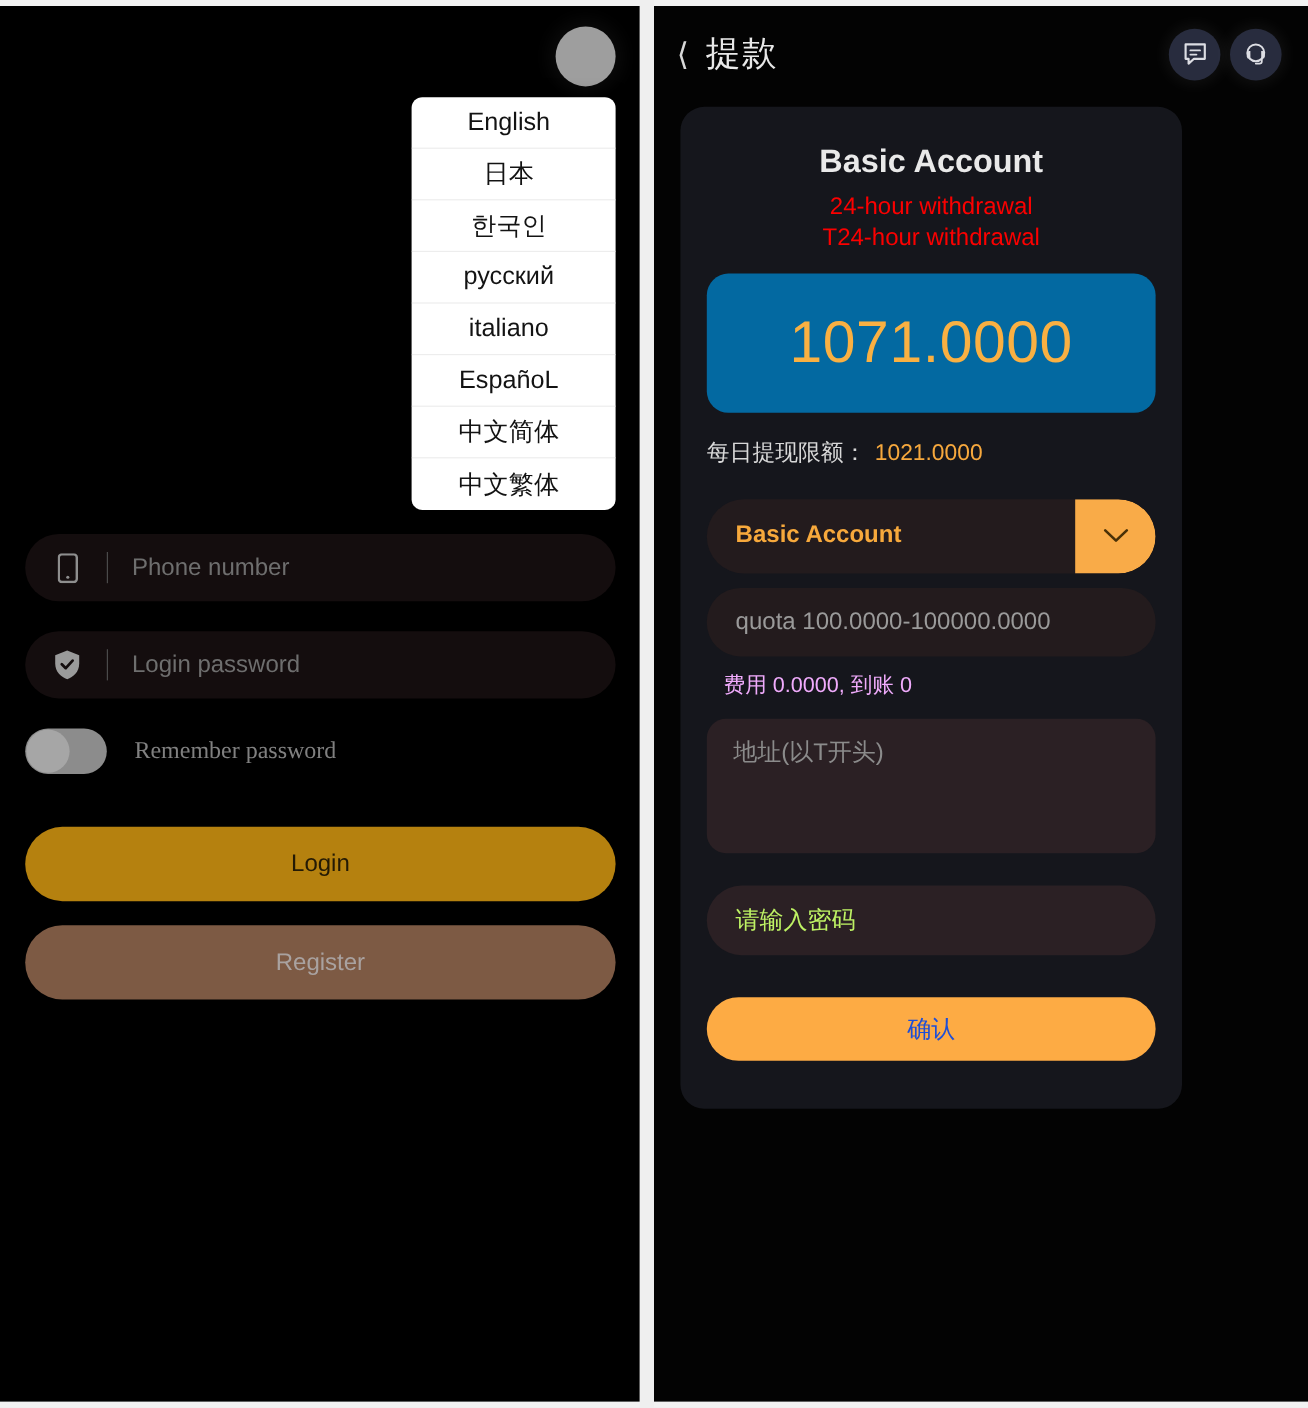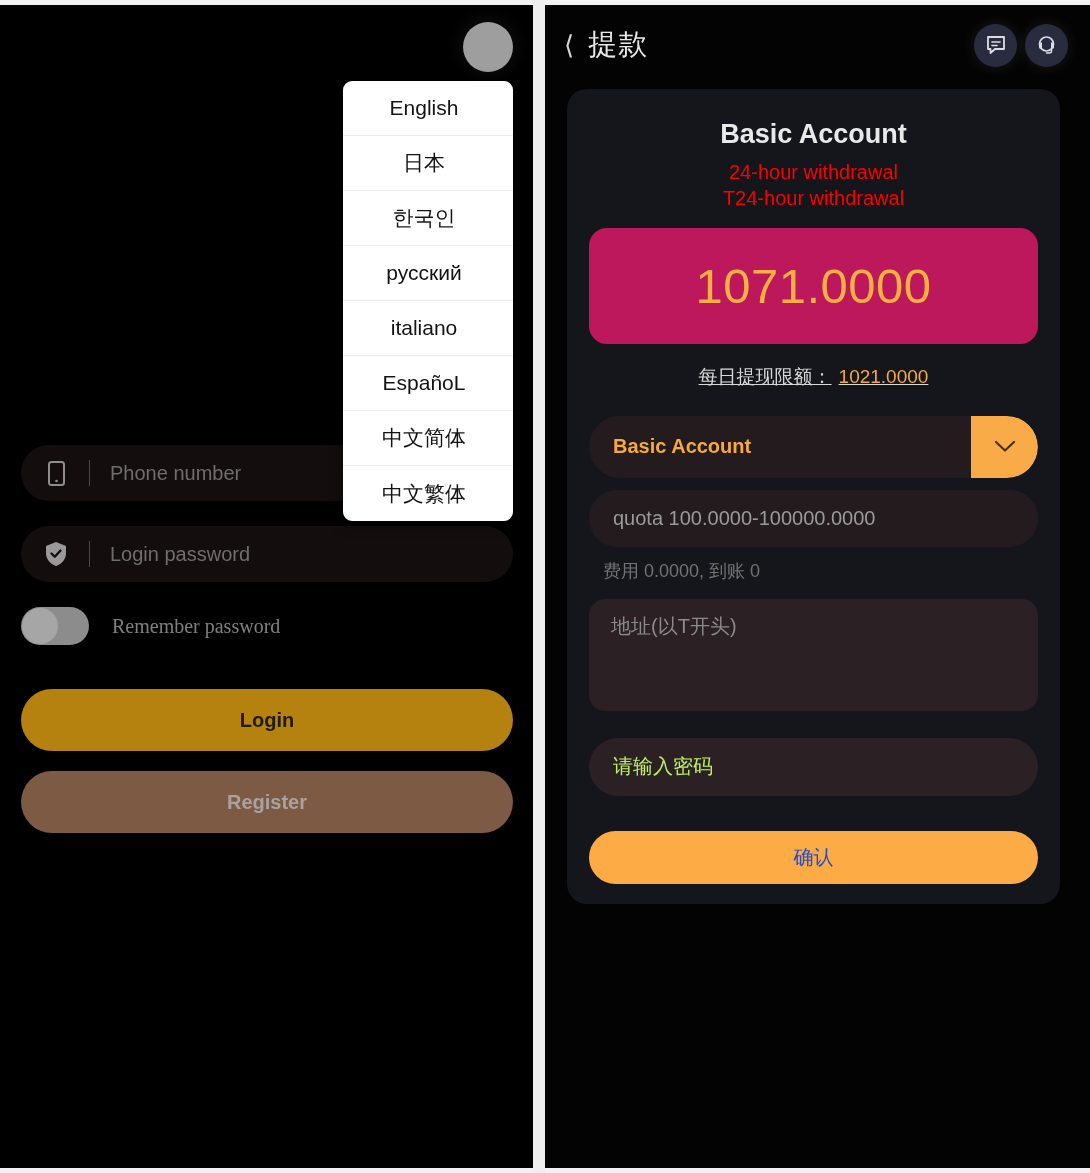--- a/index.html
+++ b/index.html
@@ -39,21 +39,21 @@
     position: absolute;
     left: 343px; top: 76px;
     width: 170px;
     background: #ffffff;
     border-radius: 9px;
     overflow: hidden;
     box-shadow: 0 2px 14px rgba(0,0,0,0.5);
     z-index: 40;
   }
   .lang-item {
-    height: 55px;
+    height: 43px;
     display: flex;
     align-items: center;
     justify-content: center;
     font-size: 21px;
     color: #131313;
     border-bottom: 1px solid #ededed;
     padding-right: 8px;
     white-space: nowrap;
   }
   .lang-item:last-child { border-bottom: none; }
@@ -117,21 +117,21 @@
     font-family: Liberation Serif, serif;
   }
 
   .btn {
     height: 62px;
     border-radius: 31px;
     display: flex;
     align-items: center;
     justify-content: center;
     font-size: 20px;
-    font-weight: bold;
+    font-weight: normal;
     margin-bottom: 20px;
     border: none;
     width: 100%;
     font-family: inherit;
   }
   .btn-login { background: #b5810f; color: #231a05; }
   .btn-register { background: #7d5a44; color: #a9a2a0; }
 
   
   .panel-right {
@@ -172,59 +172,57 @@
     border-radius: 50%;
     background: #282c3e;
     display: flex; align-items: center; justify-content: center;
     box-shadow: 0 0 12px 4px rgba(255,255,255,0.055);
   }
 
   .card {
     margin: 4px 30px 0 22px;
     background: #15161c;
     border-radius: 20px;
-    padding: 30px 22px 20px 22px;
-    width: 493px;
+    padding: 30px 22px 40px 22px;
+    width: 418px;
   }
 
   .acct-title {
     text-align: center;
     font-size: 27px;
     font-weight: bold;
     color: #e9e9e9;
     margin-bottom: 9px;
   }
   .acct-note {
     text-align: center;
     font-size: 20px;
     color: #fb0000;
     line-height: 1.32;
   }
 
   .balance-box {
     margin-top: 16px;
     height: 116px;
-    background: #be185d;
+    background: #0369a1;
     border-radius: 18px;
     display: flex;
     align-items: center;
     justify-content: center;
   }
   .balance-val {
     font-size: 49px;
     color: #f9b042;
     letter-spacing: 0.5px;
   }
 
   .limit-row {
     margin-top: 20px;
-    text-align: center;
     font-size: 19px;
     color: #d8d8d8;
-    text-decoration: underline;
   }
   .limit-row .amt { color: #f6a83d; margin-left: 7px; }
 
   .select-row {
     margin-top: 26px;
     height: 62px;
     background: #231b1d;
     border-radius: 31px;
     display: flex;
     align-items: center;
@@ -254,21 +252,21 @@
     display: flex;
     align-items: center;
     padding-left: 24px;
     font-size: 20px;
     color: #9a9a9a;
   }
   .fee-line {
     margin-top: 12px;
     padding-left: 14px;
     font-size: 18px;
-    color: #737373;
+    color: #f0abfc;
   }
 
   .addr-area {
     margin-top: 16px;
     height: 112px;
     background: #2b2024;
     border-radius: 16px;
     padding: 14px 22px;
     font-size: 20px;
     color: #8b8b8b;

